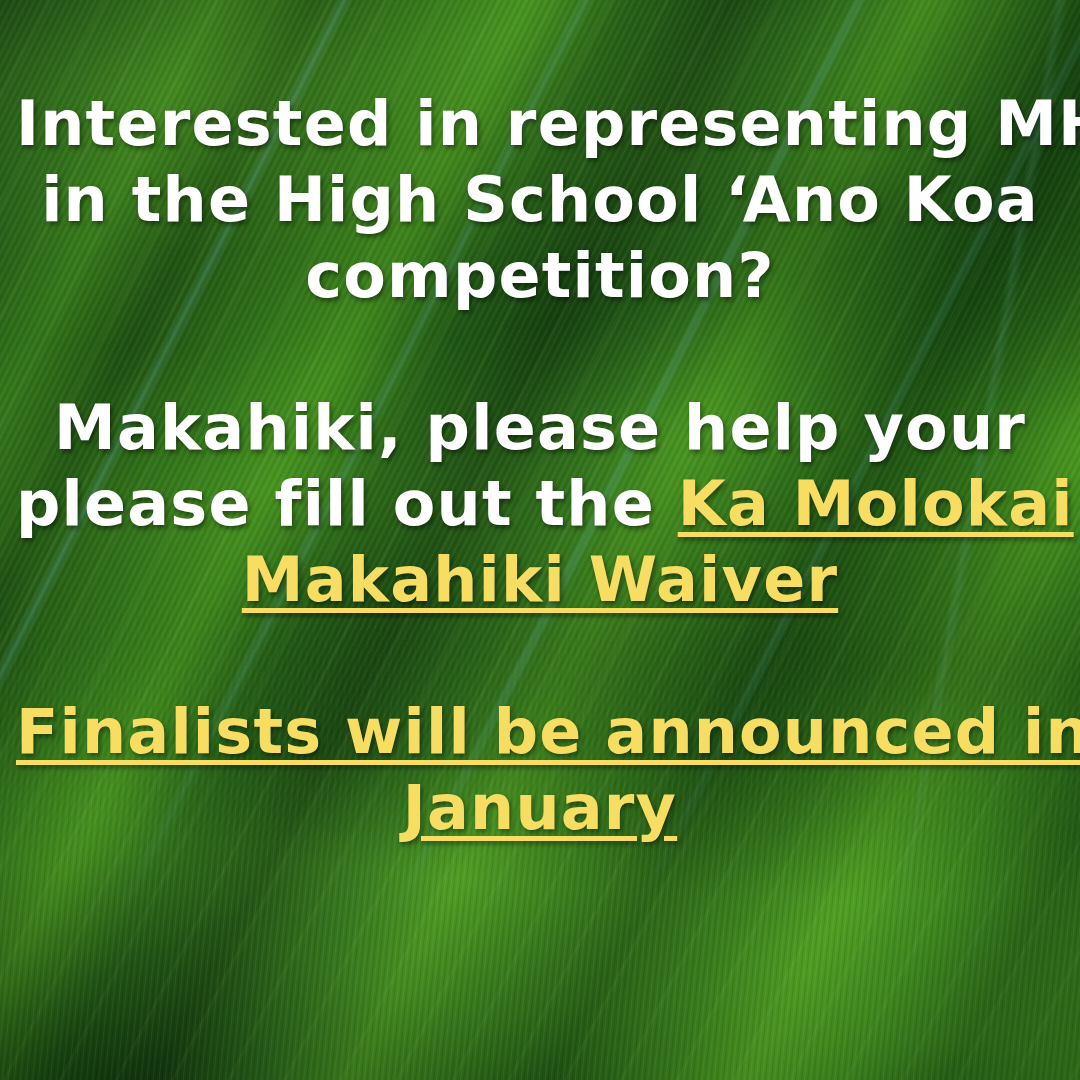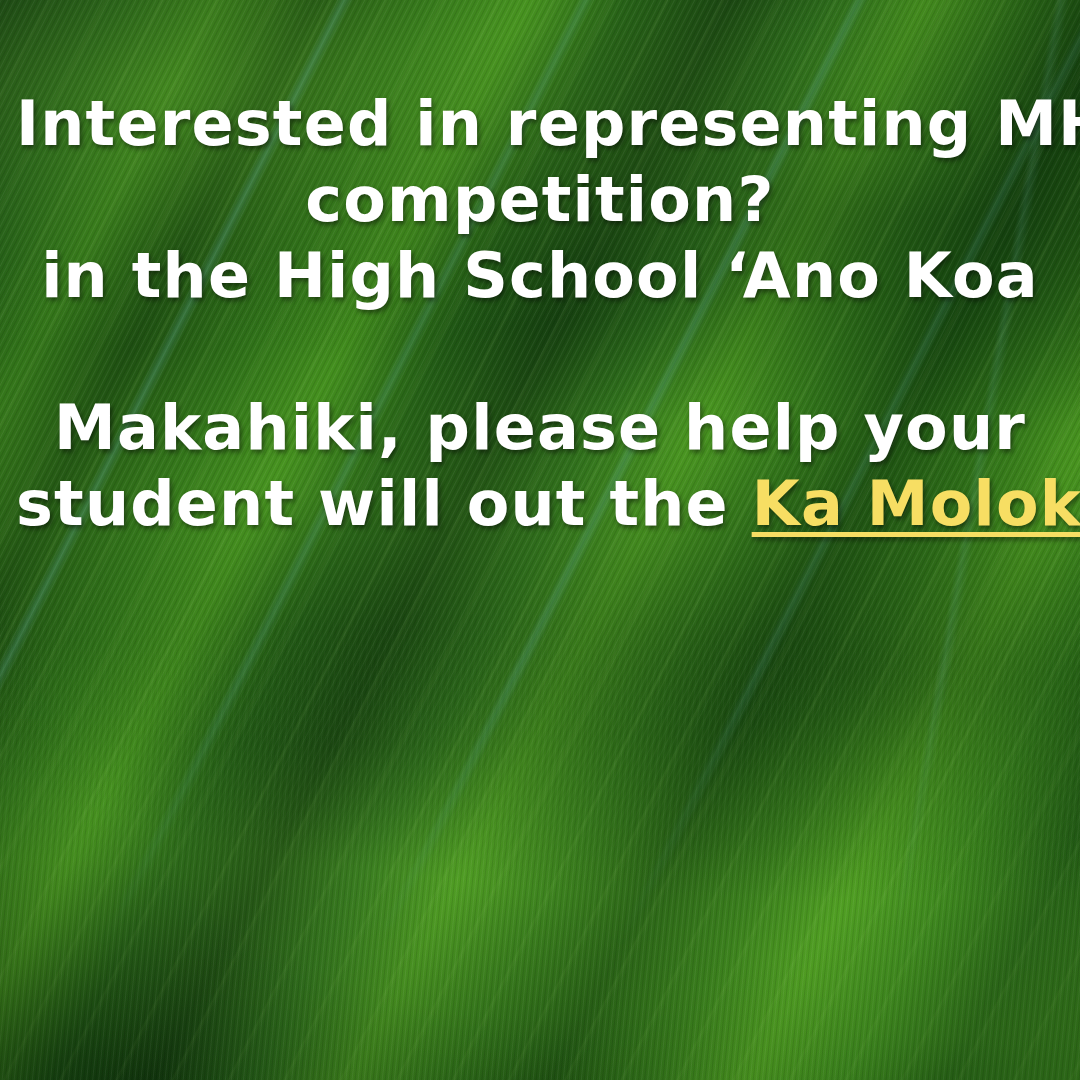--- a/index.html
+++ b/index.html
@@ -178,28 +178,33 @@
   <div class="bg-layer bg-striae-a"></div>
   <div class="bg-layer bg-striae-b"></div>
   <div class="bg-layer bg-veins"></div>
   <div class="bg-layer bg-sheen"></div>
   <div class="bg-layer bg-vignette"></div>
 
   <div class="content">
 
     <div class="block block-1">
       <div class="line">Interested in representing MHS</div>
+      <div class="line">in the High School ‘Ano Koa</div>
       <div class="line">competition?</div>
-      <div class="line">in the High School ‘Ano Koa</div>
     </div>
 
     <div class="spacer"></div>
 
     <div class="block block-2">
       <div class="line">Makahiki, please help your</div>
-      <div class="line"><span>student will out the </span><span class="link">Ka Molokai</span></div>
+      <div class="line"><span>please fill out the </span><span class="link">Ka Molokai</span></div>
+      <div class="line"><span class="link">Makahiki Waiver</span></div>
     </div>
 
     <div class="spacer"></div>
 
+    <div class="block block-3">
+      <div class="line">Finalists will be announced in</div>
+      <div class="line">January</div>
+    </div>
 
   </div>
 </div>
 
 </body></html>

